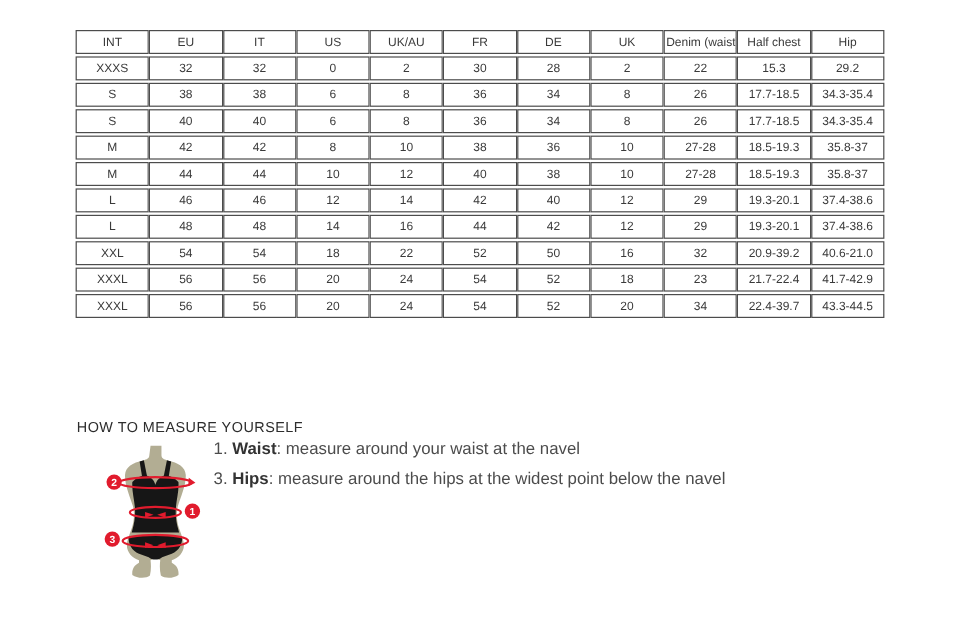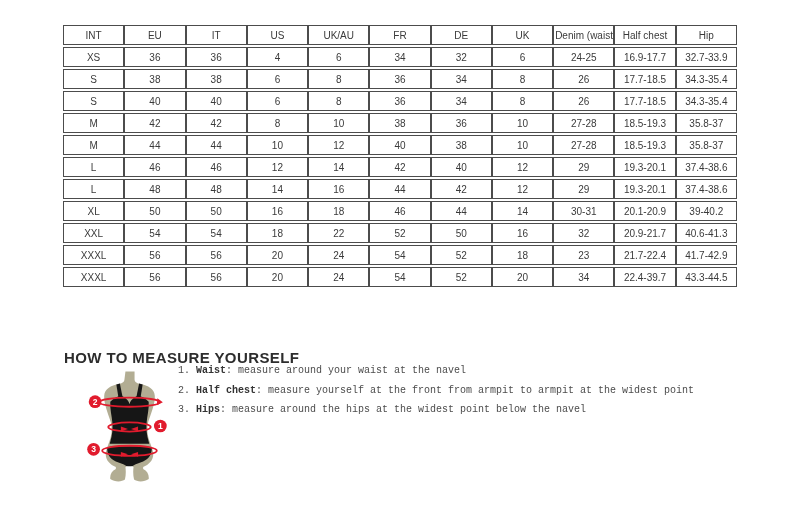--- a/index.html
+++ b/index.html
@@ -32,44 +32,43 @@
     color: #3a3a3a;
     padding: 0 1px;
     white-space: nowrap;
     overflow: hidden;
     background: #ffffff;
   }
   .measure-title {
     position: absolute;
     left: 64px;
     top: 349px;
-    font-size: 15px;
-    font-weight: 700;
+    font-size: 12px;
+    font-weight: 400;
     letter-spacing: 0.4px;
     color: #2d2d2d;
   }
   .mannequin-wrap {
     position: absolute;
     left: 86px;
     top: 370px;
     width: 88px;
     height: 112px;
   }
   ol.instructions {
     position: absolute;
     left: 178px;
     top: 365px;
     list-style: none;
   }
   ol.instructions li {
-    font-size: 10px;
+    font-size: 14px;
     color: #4c4c4c;
     margin-bottom: 8.5px;
     white-space: nowrap;
-    font-family: Liberation Mono, monospace;
   }
   ol.instructions li .inum { color: #4c4c4c; }
   ol.instructions li b { color: #333333; font-weight: 700; }
 </style>
 </head>
 <body>
 
 <div class="page">
 
   <table class="size-chart">
@@ -83,31 +82,31 @@
           <th>FR</th>
           <th>DE</th>
           <th>UK</th>
           <th>Denim (waist)</th>
           <th>Half chest</th>
           <th>Hip</th>
         </tr>
     </thead>
     <tbody>
         <tr>
-          <td>XS</td>
-          <td>36</td>
-          <td>36</td>
-          <td>4</td>
-          <td>6</td>
-          <td>34</td>
+          <td>XXXS</td>
           <td>32</td>
-          <td>6</td>
-          <td>24-25</td>
-          <td>16.9-17.7</td>
-          <td>32.7-33.9</td>
+          <td>32</td>
+          <td>0</td>
+          <td>2</td>
+          <td>30</td>
+          <td>28</td>
+          <td>2</td>
+          <td>22</td>
+          <td>15.3</td>
+          <td>29.2</td>
         </tr>
         <tr>
           <td>S</td>
           <td>38</td>
           <td>38</td>
           <td>6</td>
           <td>8</td>
           <td>36</td>
           <td>34</td>
           <td>8</td>
@@ -174,44 +173,31 @@
           <td>14</td>
           <td>16</td>
           <td>44</td>
           <td>42</td>
           <td>12</td>
           <td>29</td>
           <td>19.3-20.1</td>
           <td>37.4-38.6</td>
         </tr>
         <tr>
-          <td>XL</td>
-          <td>50</td>
-          <td>50</td>
-          <td>16</td>
-          <td>18</td>
-          <td>46</td>
-          <td>44</td>
-          <td>14</td>
-          <td>30-31</td>
-          <td>20.1-20.9</td>
-          <td>39-40.2</td>
-        </tr>
-        <tr>
           <td>XXL</td>
           <td>54</td>
           <td>54</td>
           <td>18</td>
           <td>22</td>
           <td>52</td>
           <td>50</td>
           <td>16</td>
           <td>32</td>
-          <td>20.9-21.7</td>
-          <td>40.6-41.3</td>
+          <td>20.9-39.2</td>
+          <td>40.6-21.0</td>
         </tr>
         <tr>
           <td>XXXL</td>
           <td>56</td>
           <td>56</td>
           <td>20</td>
           <td>24</td>
           <td>54</td>
           <td>52</td>
           <td>18</td>
@@ -279,17 +265,16 @@
       </g>
       <g>
         <circle cx="7.5" cy="78" r="6.3" fill="#e11b2d"></circle>
         <text x="7.5" y="81" text-anchor="middle" font-size="8.5" font-weight="bold" fill="#ffffff" font-family="Liberation Sans, sans-serif">3</text>
       </g>
     </svg>
   </div>
 
   <ol class="instructions">
       <li><span class="inum">1. </span><b>Waist</b><span>: measure around your waist at the navel</span></li>
-      <li><span class="inum">2. </span><b>Half chest</b><span>: measure yourself at the front from armpit to armpit at the widest point</span></li>
       <li><span class="inum">3. </span><b>Hips</b><span>: measure around the hips at the widest point below the navel</span></li>
     </ol>
 
 </div>
 
 </body></html>

